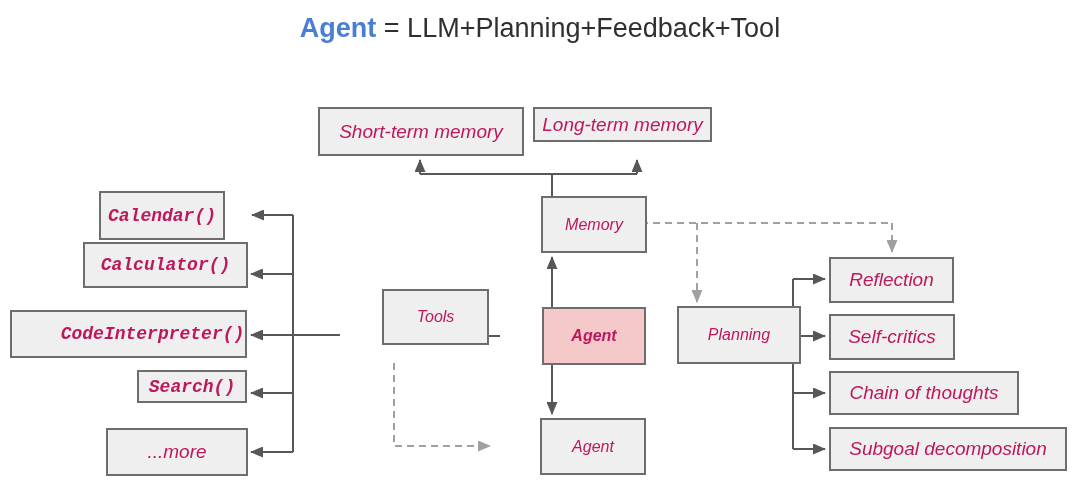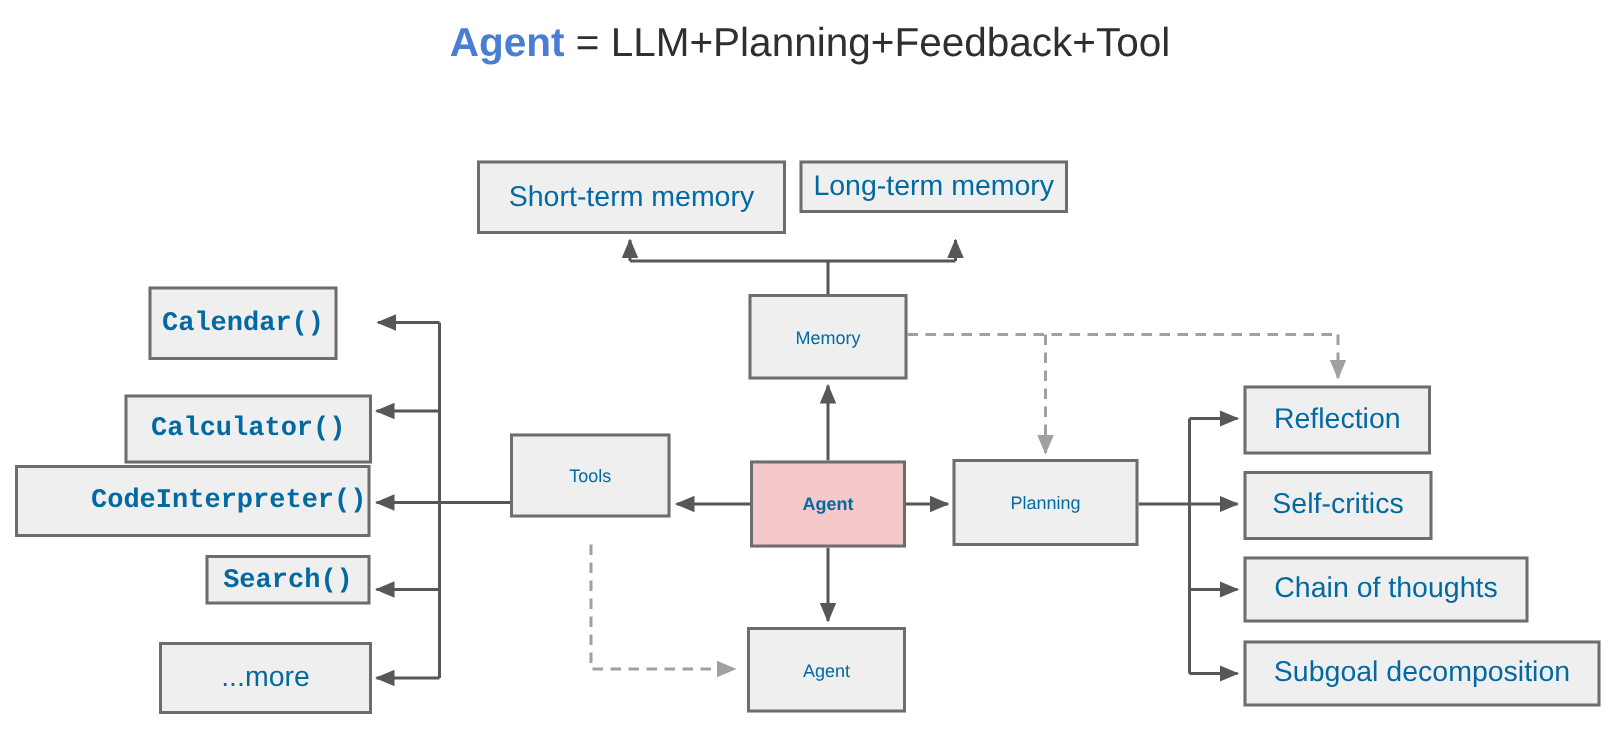--- a/index.html
+++ b/index.html
@@ -10,35 +10,35 @@
   .title{
     position:absolute;left:0;top:10px;width:100%;text-align:center;
     font-size:27px;line-height:36px;color:#2f2f2f;
   }
   .t-agent{color:#4a7ed2;font-weight:bold;}
   .wires{position:absolute;left:0;top:0;width:1080px;height:497px;}
   .node{
     position:absolute;box-sizing:border-box;
     background:#efefef;border:2px solid #6d6d6d;
     display:flex;align-items:center;justify-content:center;
-    font-size:19px;color:#0369a1;white-space:nowrap;
+    font-size:19px;color:#be185d;white-space:nowrap;font-style:italic;
   }
-  .node.big{font-size:12px;}
+  .node.big{font-size:16px;margin-left:42px;}
   .node.mono{font-family:"Liberation Mono","DejaVu Sans Mono",monospace;font-weight:bold;font-size:18px;}
   .node.pink{background:#f5c8ca;font-weight:bold;}
   
   .n-short{left:318px;top:107px;width:206px;height:49px;}
   .n-long{left:533px;top:107px;width:179px;height:35px;}
   .n-memory{left:499px;top:196px;width:106px;height:57px;}
   .n-tools{left:340px;top:289px;width:107px;height:56px;}
   .n-agent{left:500px;top:307px;width:104px;height:58px;}
   .n-planning{left:635px;top:306px;width:124px;height:58px;}
   .n-action{left:498px;top:418px;width:106px;height:57px;}
   .n-calendar{left:99px;top:191px;width:126px;height:49px;}
-  .n-calculator{left:83px;top:263px;width:165px;height:46px;}
+  .n-calculator{left:83px;top:242px;width:165px;height:46px;}
   .n-codeint{left:10px;top:310px;width:237px;height:48px;padding-left:48px;}
   .n-search{left:137px;top:370px;width:110px;height:33px;}
   .n-more{left:106px;top:428px;width:142px;height:48px;}
   .n-reflection{left:829px;top:257px;width:125px;height:46px;}
   .n-selfcritics{left:829px;top:314px;width:126px;height:46px;}
   .n-chain{left:829px;top:371px;width:190px;height:44px;}
   .n-subgoal{left:829px;top:427px;width:238px;height:44px;}
 </style>
 </head>
 <body>

